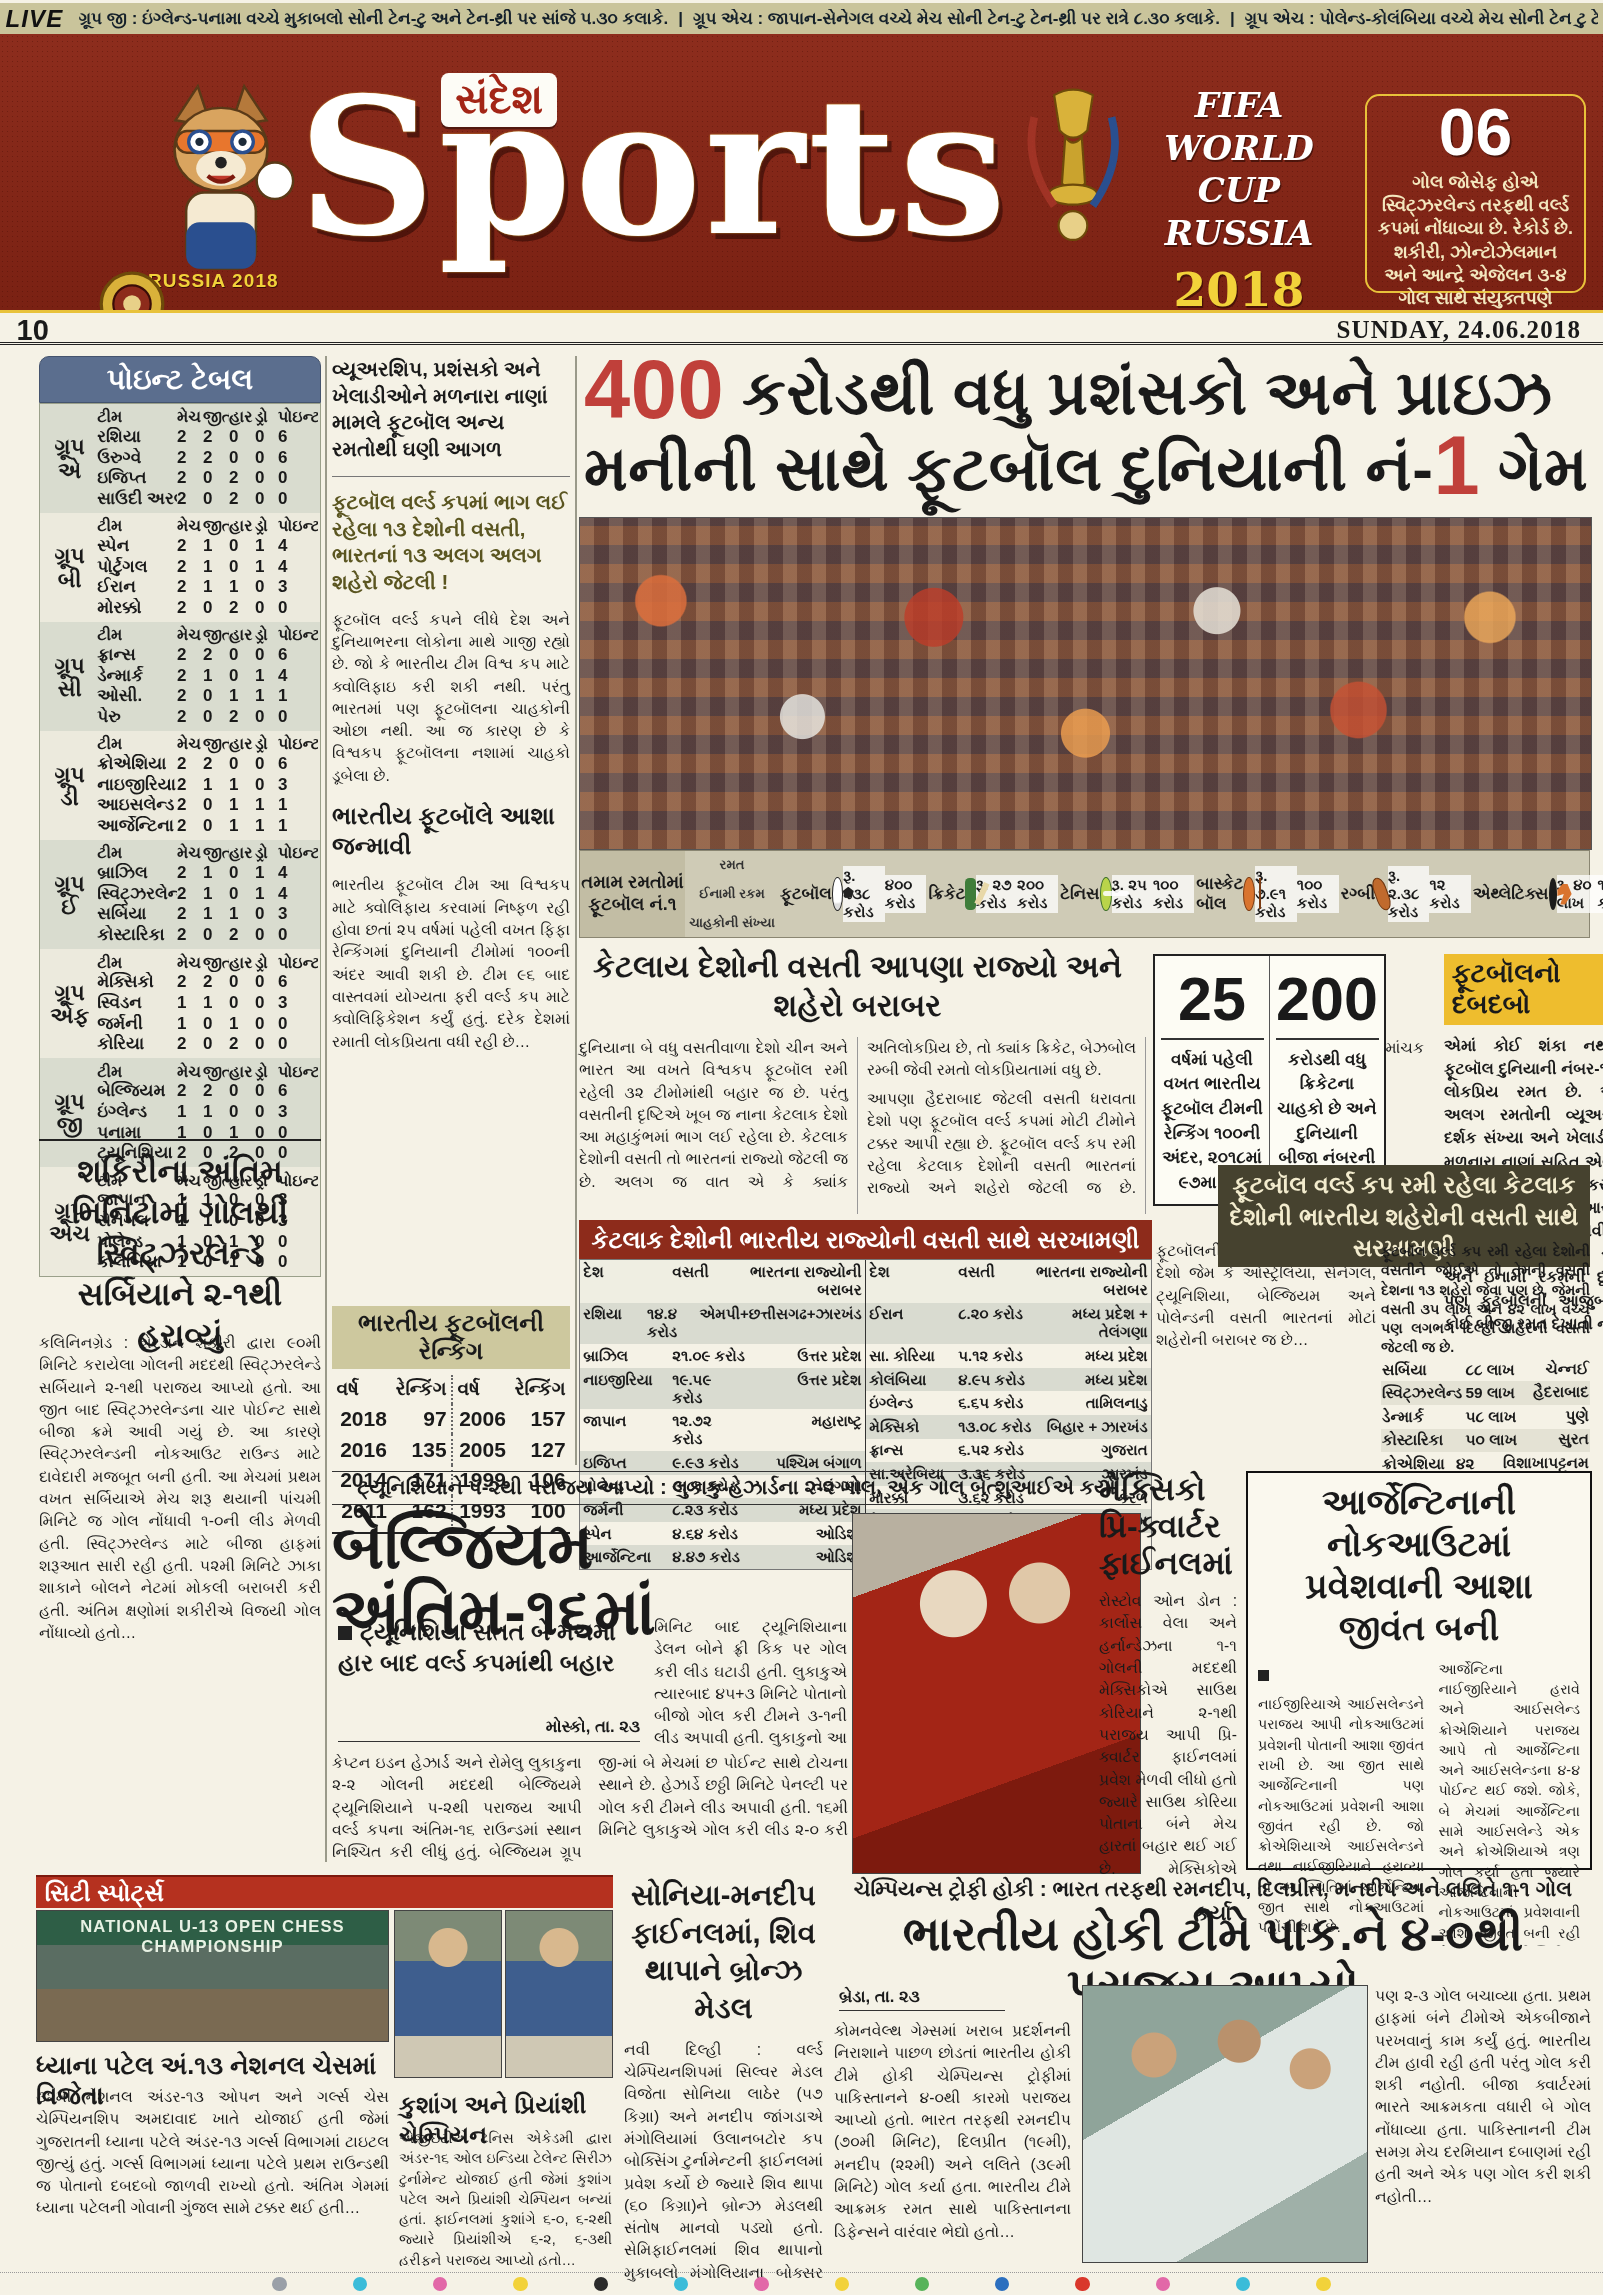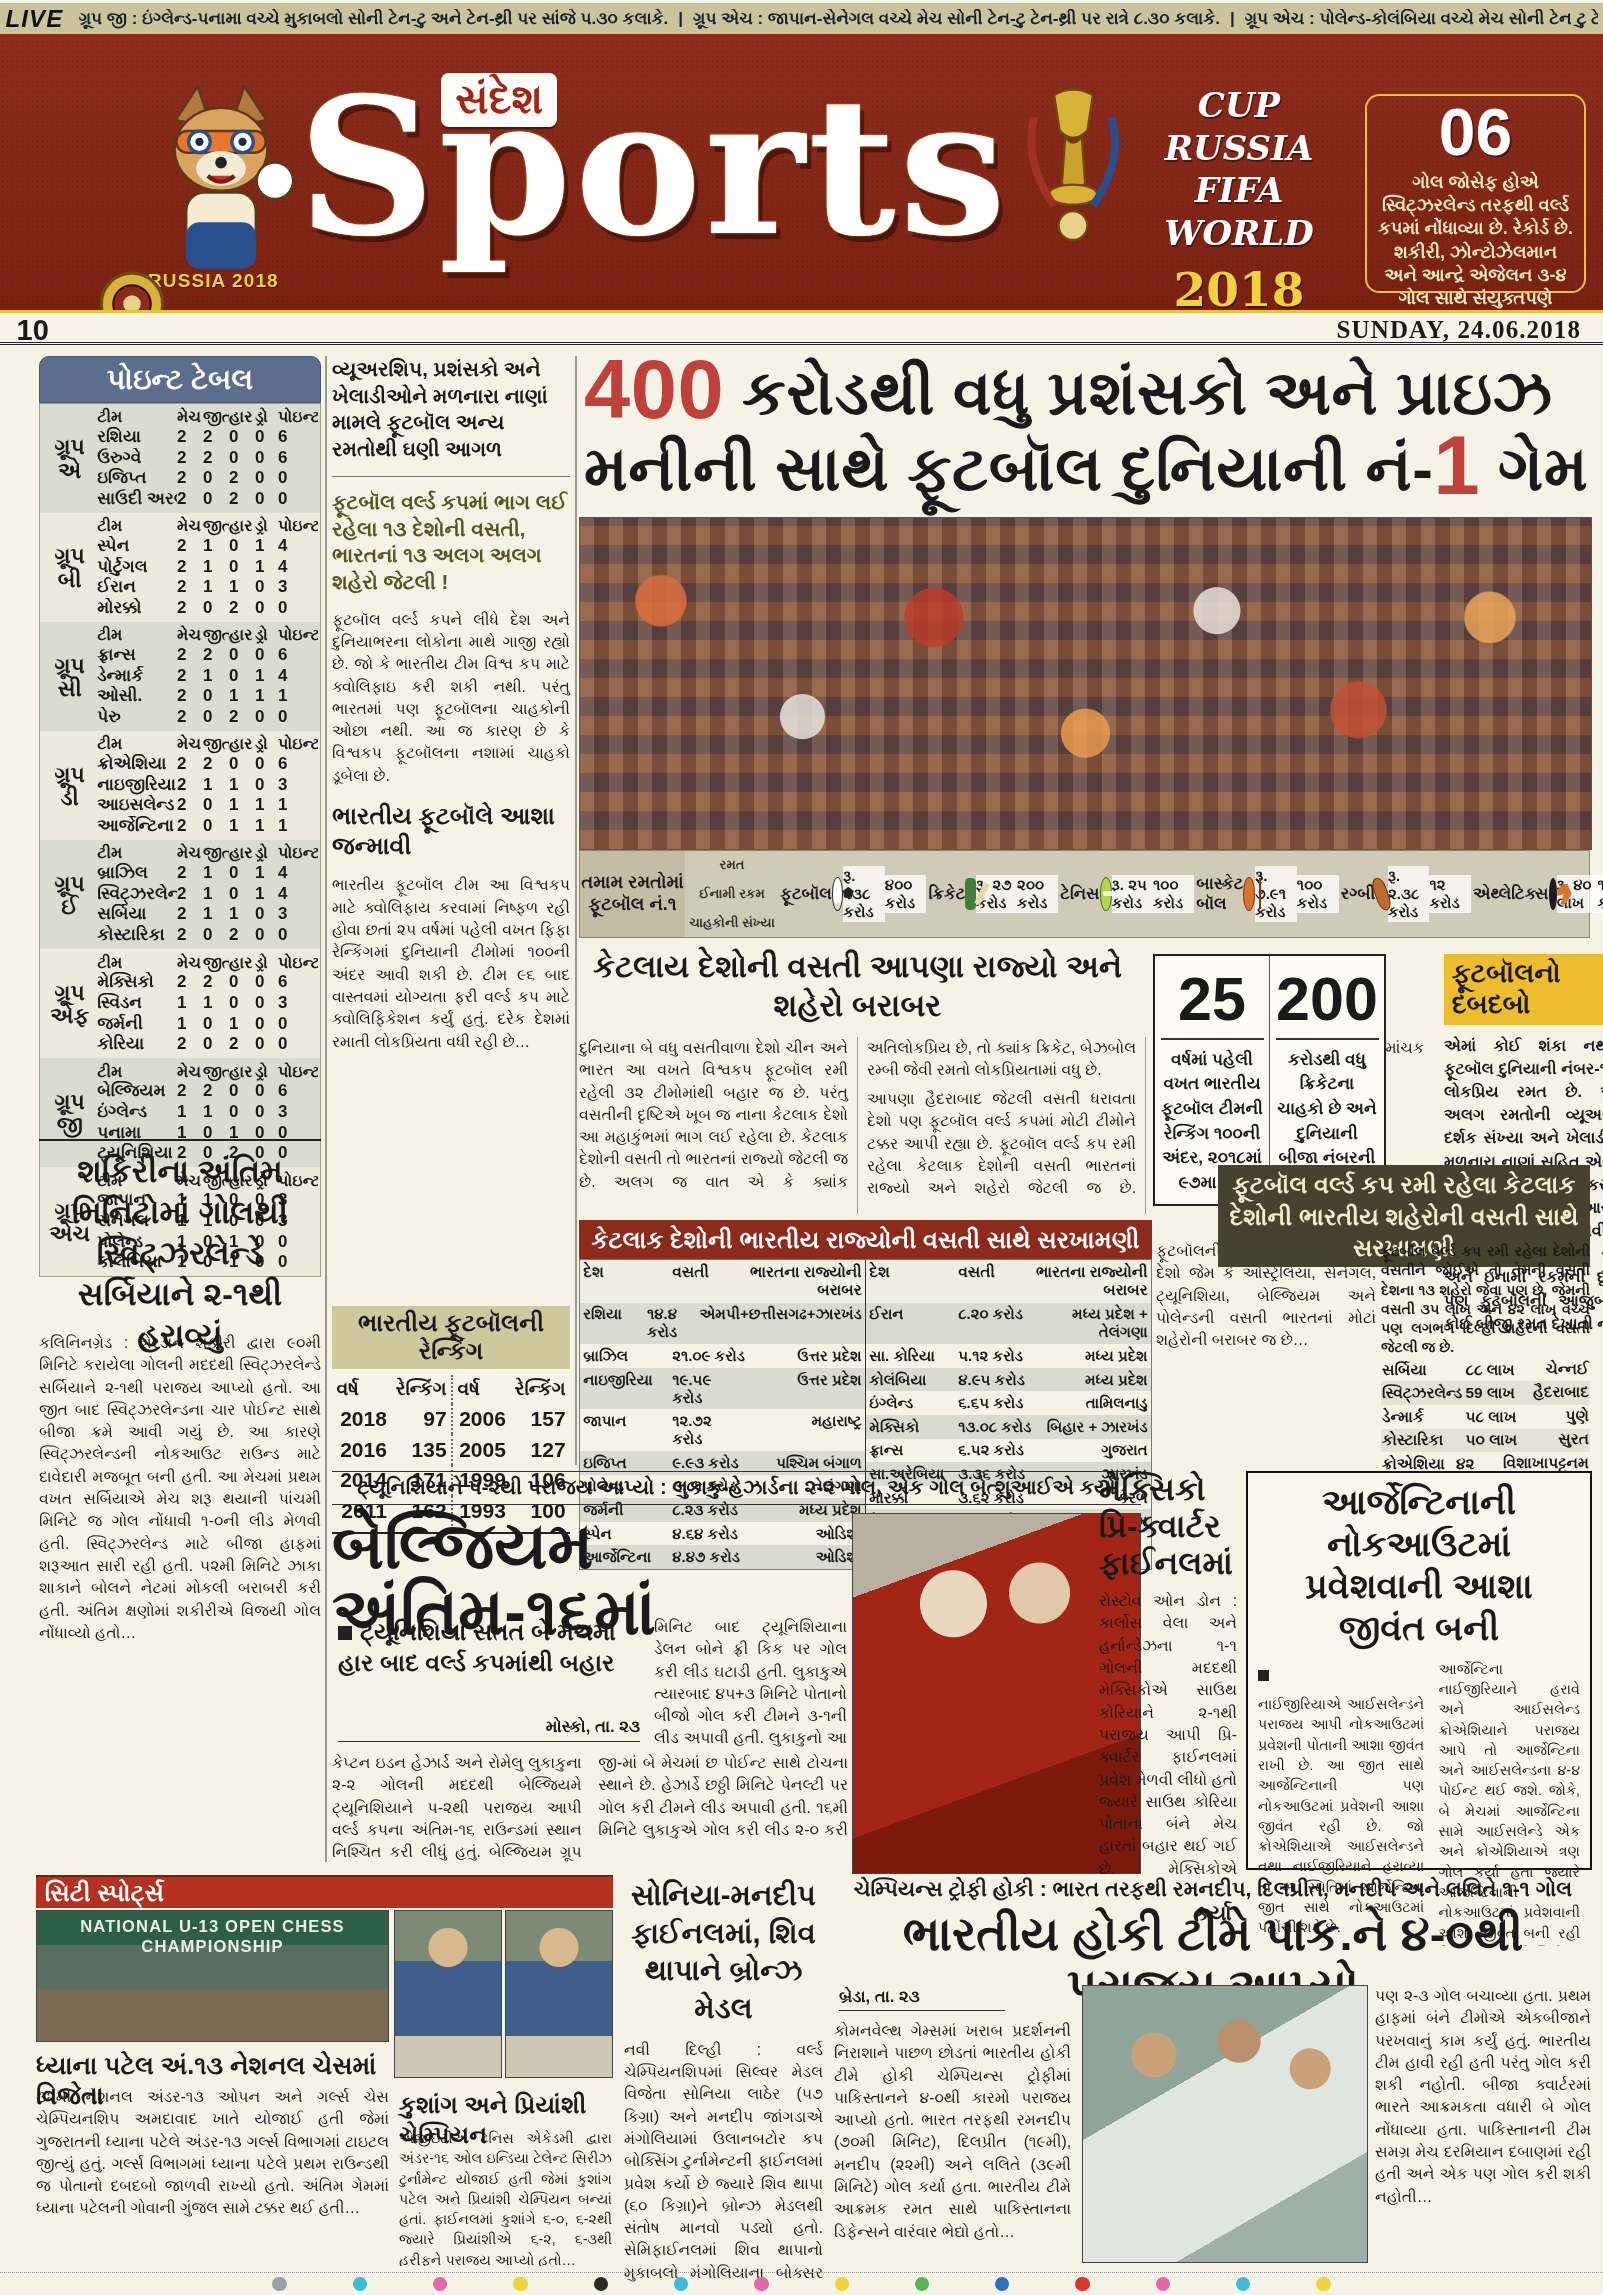--- a/index.html
+++ b/index.html
@@ -216,22 +216,22 @@
     <svg width="105" height="166" viewBox="0 0 95 150">
       <path d="M30,10 Q47,0 65,10 L60,42 Q47,55 35,42 Z" fill="#d9b23a" stroke="#6d4a0a" stroke-width="2"></path>
       <path d="M40,48 Q47,58 55,48 L58,90 Q47,100 37,90 Z" fill="#caa32e" stroke="#6d4a0a" stroke-width="2"></path>
       <ellipse cx="47" cy="100" rx="22" ry="9" fill="#d9b23a" stroke="#6d4a0a" stroke-width="2"></ellipse>
       <path d="M12,30 Q2,70 30,110" fill="none" stroke="#a03325" stroke-width="7"></path>
       <path d="M82,30 Q93,70 65,110" fill="none" stroke="#2a4f8f" stroke-width="7"></path>
       <circle cx="47" cy="128" r="13" fill="#e8d088" stroke="#6d4a0a" stroke-width="2"></circle>
     </svg>
   </div>
   <div class="abs fifa-block">
+    <div class="fifa-line">FIFA WORLD</div>
     <div class="fifa-line">CUP RUSSIA</div>
-    <div class="fifa-line">FIFA WORLD</div>
     <div class="fifa-year">2018</div>
   </div>
   <div class="abs fact-box">
     <div class="fact-num">06</div>
     <div class="fact-text">ગોલ જોસેફ હોએ સ્વિટ્ઝરલેન્ડ તરફથી વર્લ્ડ કપમાં નોંધાવ્યા છે. રેકોર્ડ છે. શકીરી, ઝોન્ટોઝેલમાન અને આન્દ્રે એજેલન ૩-૪ ગોલ સાથે સંયુક્તપણે બીજા ક્રમે છે.</div>
   </div>
 </div>
 
 <div class="abs datebar"></div>
 <div class="abs pageno">10</div>

